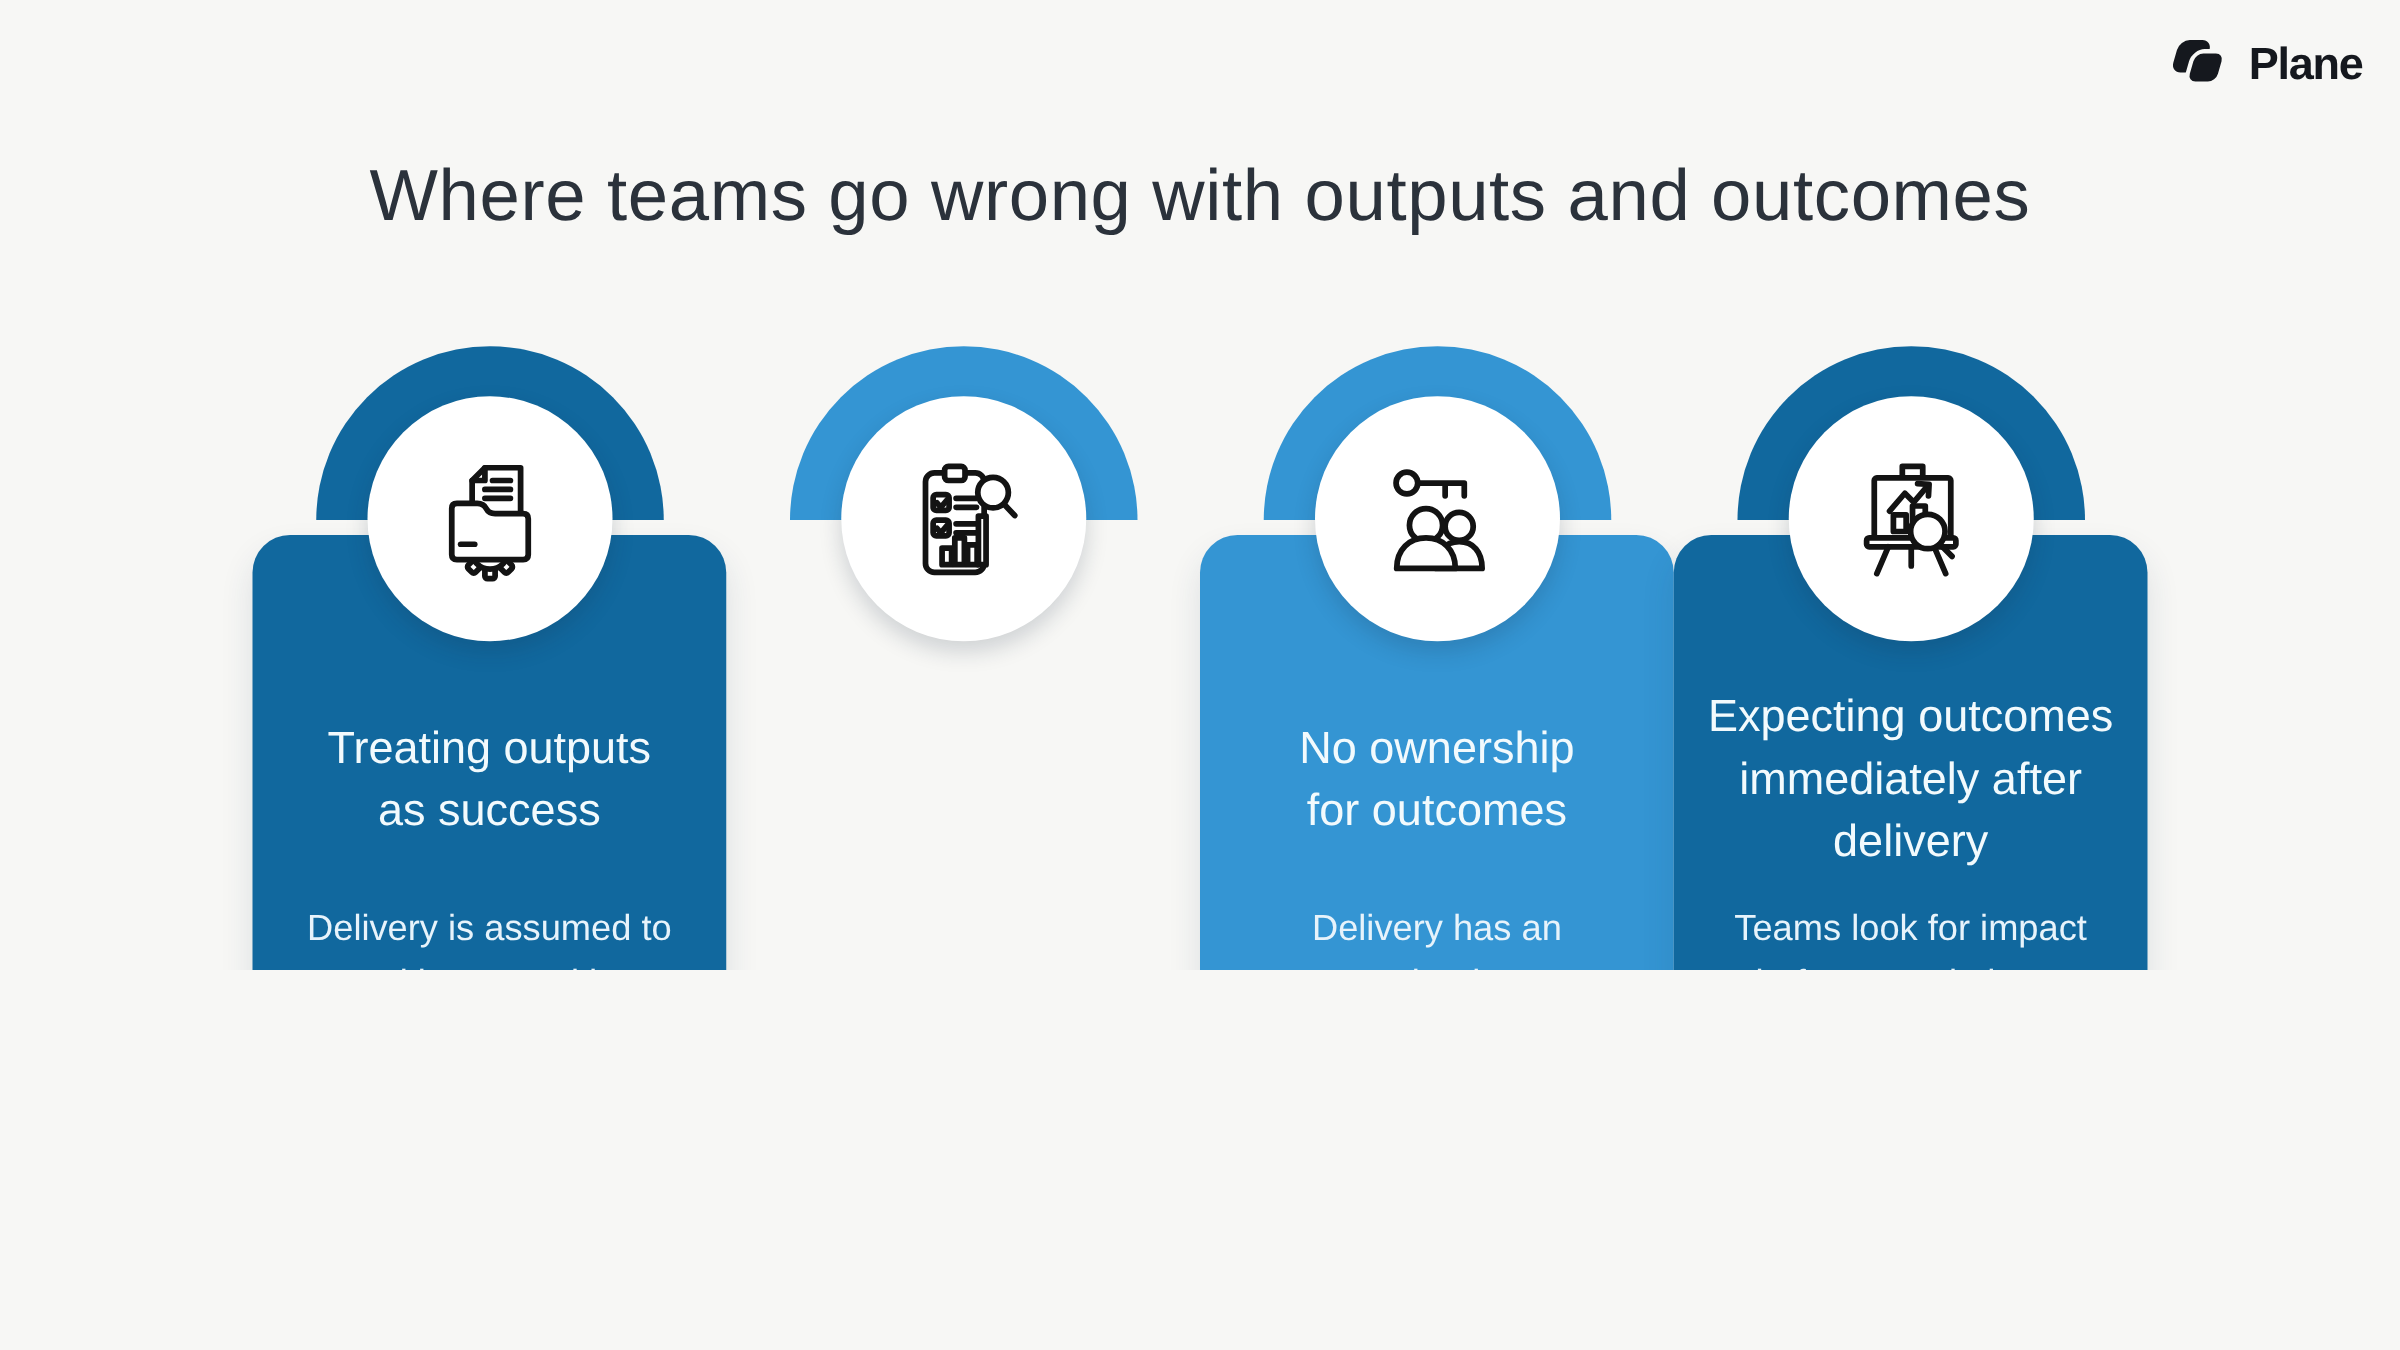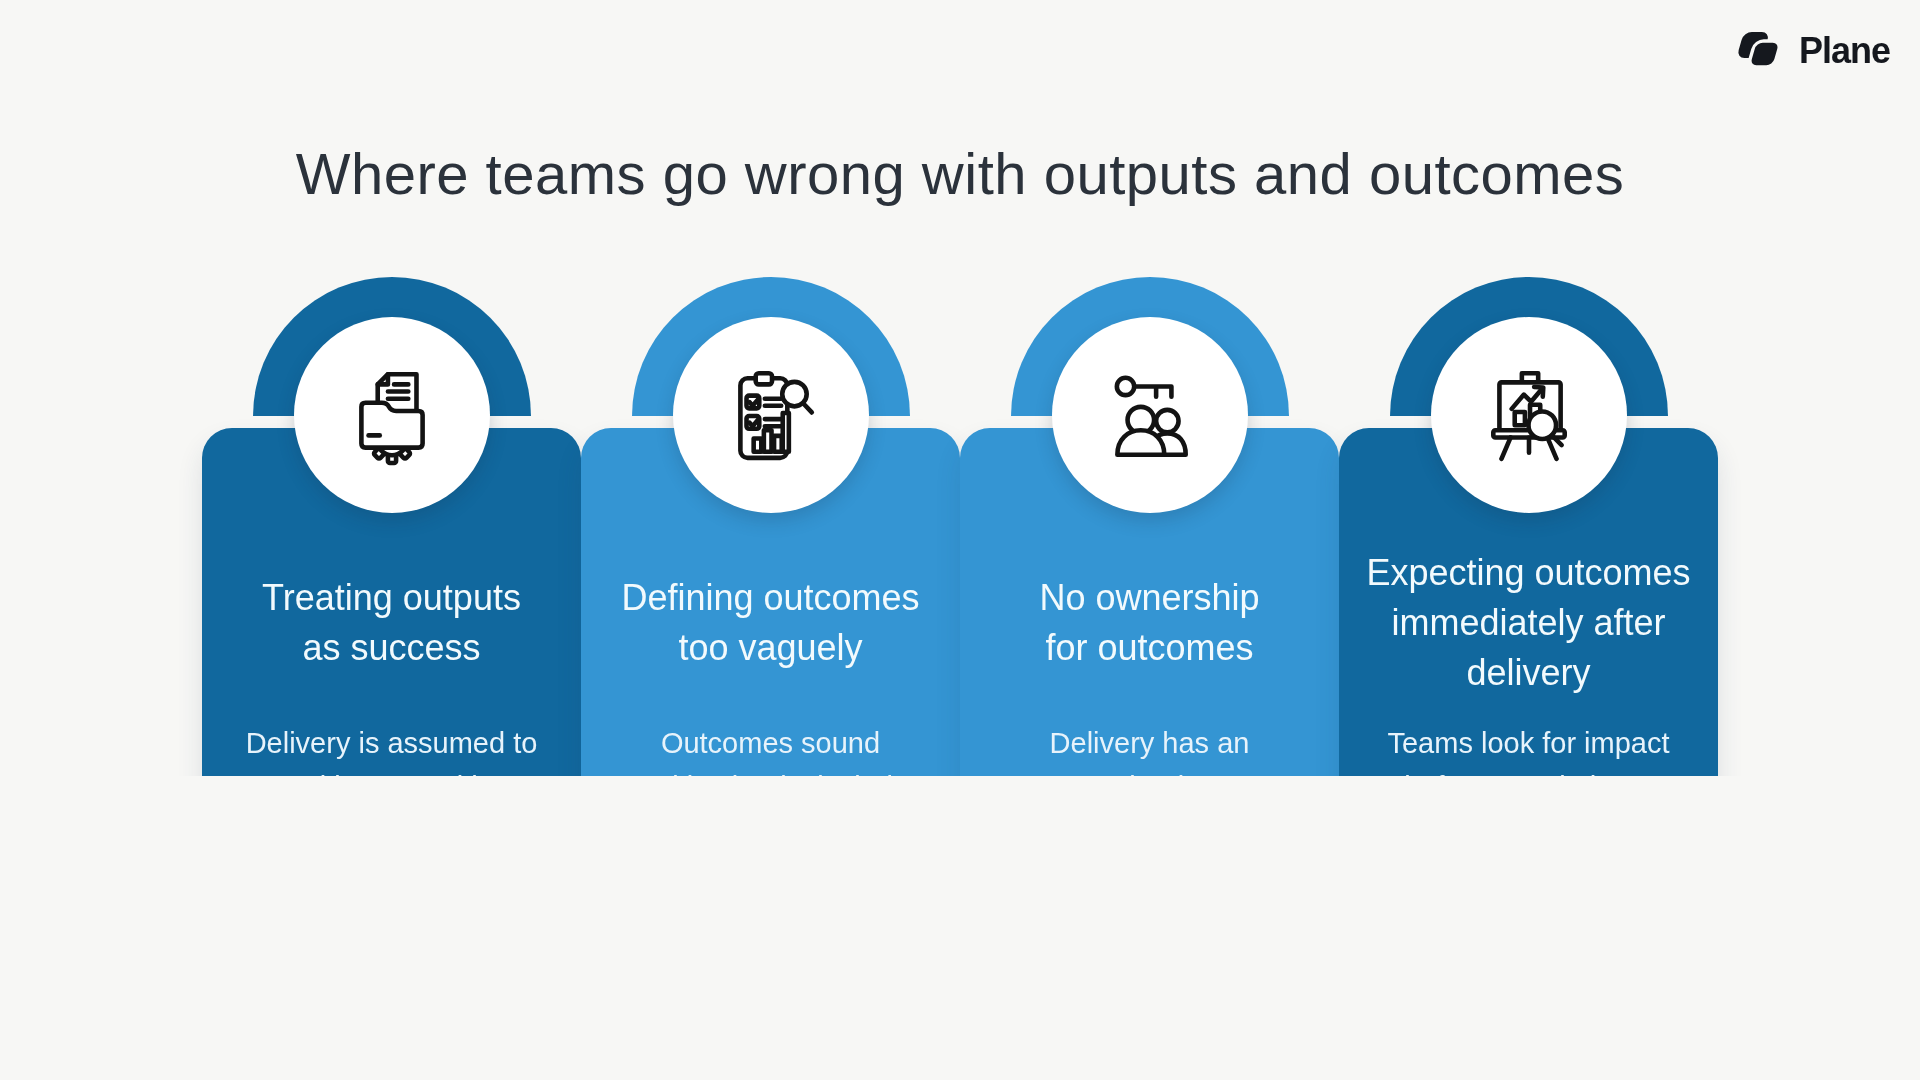--- a/index.html
+++ b/index.html
@@ -27,21 +27,21 @@
     display:flex;align-items:center;gap:10px;
   }
   .logo-mark svg{display:block;}
   .logo-text{
     font-size:36px;font-weight:700;color:var(--logo-text);
     letter-spacing:-1px;
   }
 
   
   .title{
-    position:absolute;top:140px;left:0;right:0;
+    position:absolute;top:123px;left:0;right:0;
     text-align:center;
     font-size:58px;font-weight:500;
     color:var(--title-text);
     letter-spacing:0.5px;
   }
 
   
   .cards-row{
     position:absolute;top:277px;left:0;right:0;
     display:flex;justify-content:center;
@@ -165,28 +165,20 @@
           <path class="pict" d="M29,57.5 l3,3.5 l5.5,-6.5"></path>
           <path class="pict" d="M44,34 H60 M44,41 H60 M44,54 H60 M44,61 H60"></path>
           <rect class="pict-fill" x="33" y="73" width="7.5" height="13"></rect>
           <rect class="pict-fill" x="43" y="65" width="7.5" height="21"></rect>
           <rect class="pict-fill" x="53" y="70.5" width="7.5" height="15.5"></rect>
           <rect class="pict-fill" x="61.5" y="48" width="6" height="38"></rect>
           <circle class="pict-fill" cx="73" cy="29.5" r="12"></circle>
           <path class="pict" d="M81.5,38.5 L90,47.5" stroke-width="6"></path>
         </svg>
       </div>
-      <div class="card">
-        <div class="card-heading">Defining outcomes
-too vaguely</div>
-        <div class="card-body">Outcomes sound
-positive but lack clarity
-on what improvement
-looks like</div>
-      </div>
     </div>
 
     <div class="card-col light">
       <div class="dome"></div>
       <div class="icon-circle">
         <svg viewBox="0 0 100 100">
           <circle class="pict-fill" cx="26" cy="22" r="8.5"></circle>
           <path class="pict" d="M35,22 H71 M56,22 V32 M71,22 V32"></path>
           <circle class="pict-fill" cx="67" cy="56" r="11"></circle>
           <path class="pict-fill" d="M49,89 C49,76 56,68 67,68 C78,68 85,76 85,89 Z"></path>

